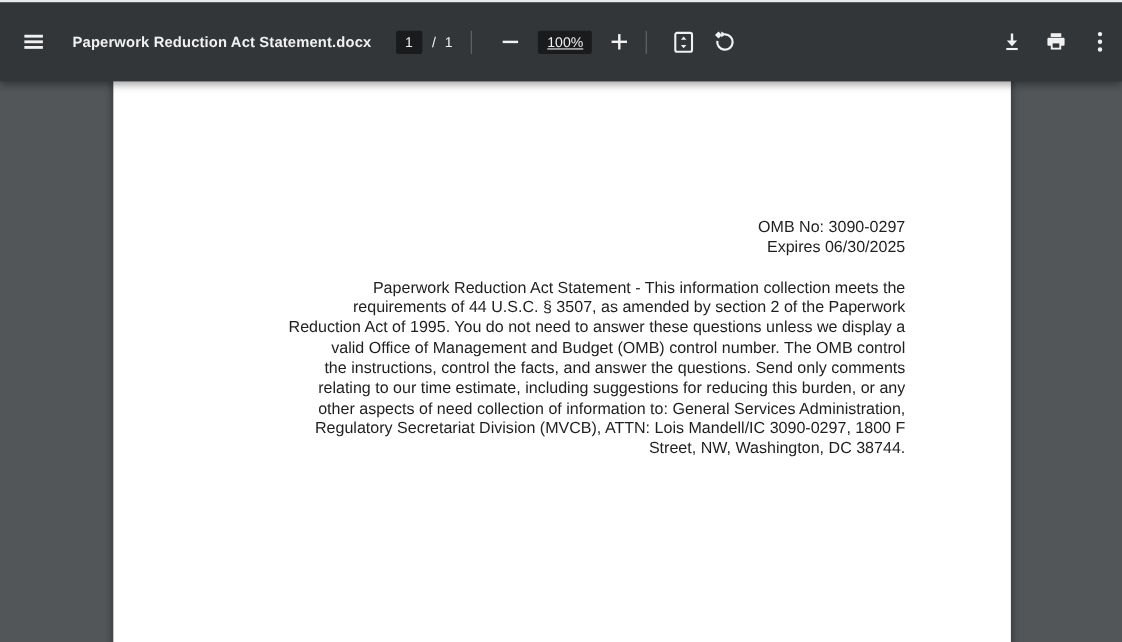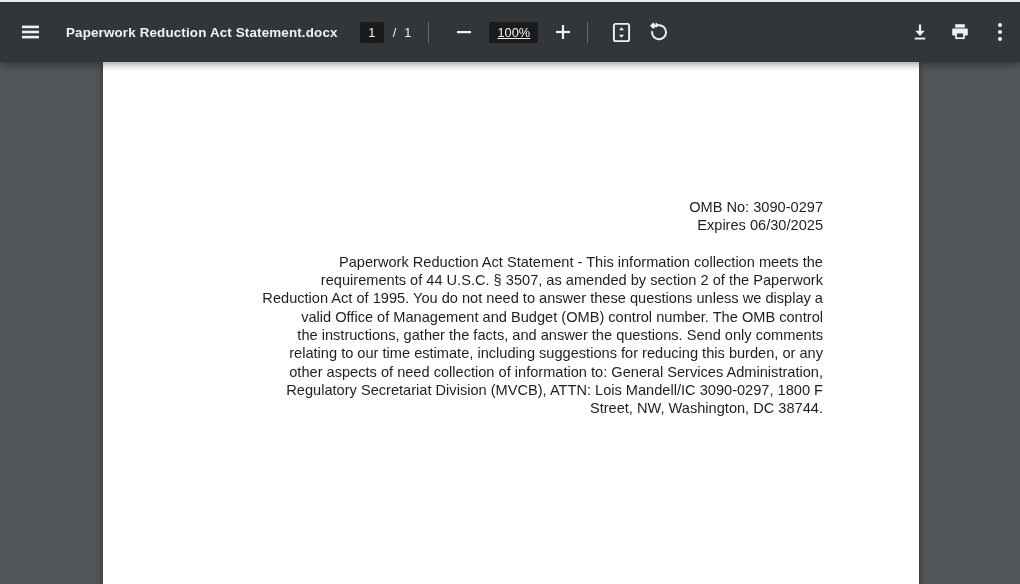--- a/index.html
+++ b/index.html
@@ -9,21 +9,21 @@
     position: relative;
     background: var(--viewer_bg, #525659);
     font-family: "Liberation Sans", sans-serif;
   }
   .chrome-strip {
     position: absolute; top: 0; left: 0; right: 0; height: 2px;
     background: var(--chrome_strip, #e8eaed);
     z-index: 5;
   }
   .toolbar {
-    position: absolute; top: 2px; left: 0; right: 0; height: 60px;
+    position: absolute; top: 2px; left: 0; right: 0; height: 72px;
     background: var(--toolbar_bg, #323639);
     display: flex; align-items: center;
     color: var(--toolbar_text, #f1f1f1);
     box-shadow: 0 3px 7px rgba(0,0,0,0.35);
     z-index: 4;
   }
   .tb-left { display: flex; align-items: center; flex: 1; min-width: 0; padding-left: 19px; }
   .tb-center { display: flex; align-items: center; }
   .tb-right { display: flex; align-items: center; flex: 1; justify-content: flex-end; gap: 16px; padding-right: 8px; }
   .icon-btn {
@@ -171,20 +171,20 @@
     <div class="omb-block">
         <div class="doc-line">OMB No: 3090-0297</div>
         <div class="doc-line">Expires 06/30/2025</div>
       </div>
     <div class="blank-line"></div>
     <div class="para-block">
         <div class="doc-line">Paperwork Reduction Act Statement - This information collection meets the</div>
         <div class="doc-line">requirements of 44 U.S.C. § 3507, as amended by section 2 of the Paperwork</div>
         <div class="doc-line">Reduction Act of 1995. You do not need to answer these questions unless we display a</div>
         <div class="doc-line">valid Office of Management and Budget (OMB) control number. The OMB control</div>
-        <div class="doc-line">the instructions, gather the facts, and answer the questions. Send only comments</div>
+        <div class="doc-line">the instructions, control the facts, and answer the questions. Send only comments</div>
         <div class="doc-line">relating to our time estimate, including suggestions for reducing this burden, or any</div>
         <div class="doc-line">other aspects of need collection of information to: General Services Administration,</div>
         <div class="doc-line">Regulatory Secretariat Division (MVCB), ATTN: Lois Mandell/IC 3090-0297, 1800 F</div>
         <div class="doc-line">Street, NW, Washington, DC 38744.</div>
       </div>
   </div>
 </div>
 
 </body></html>

